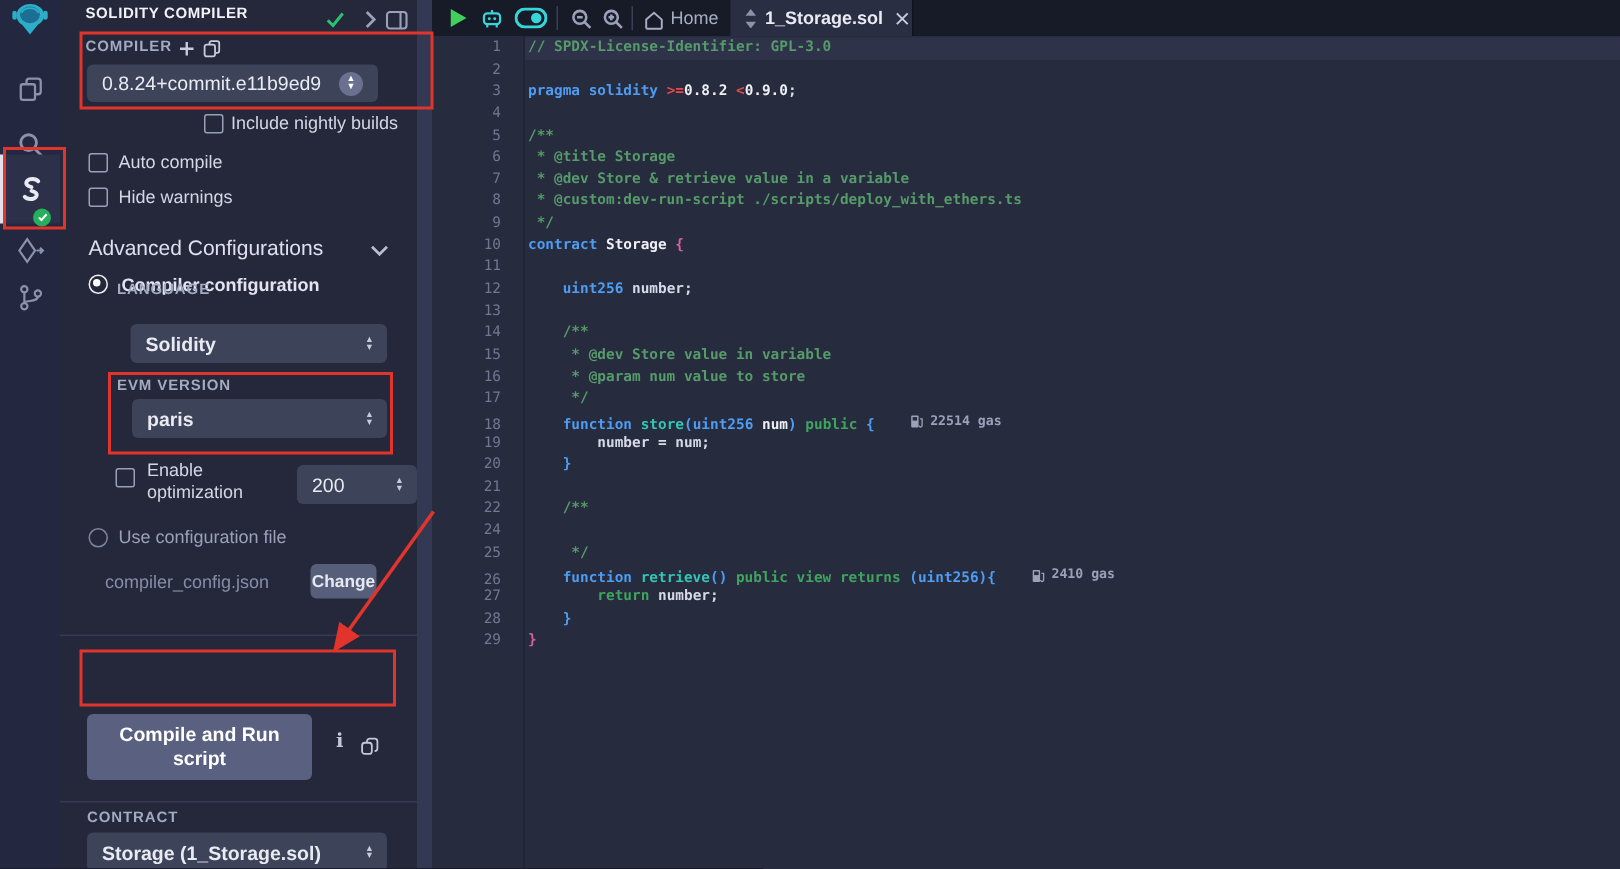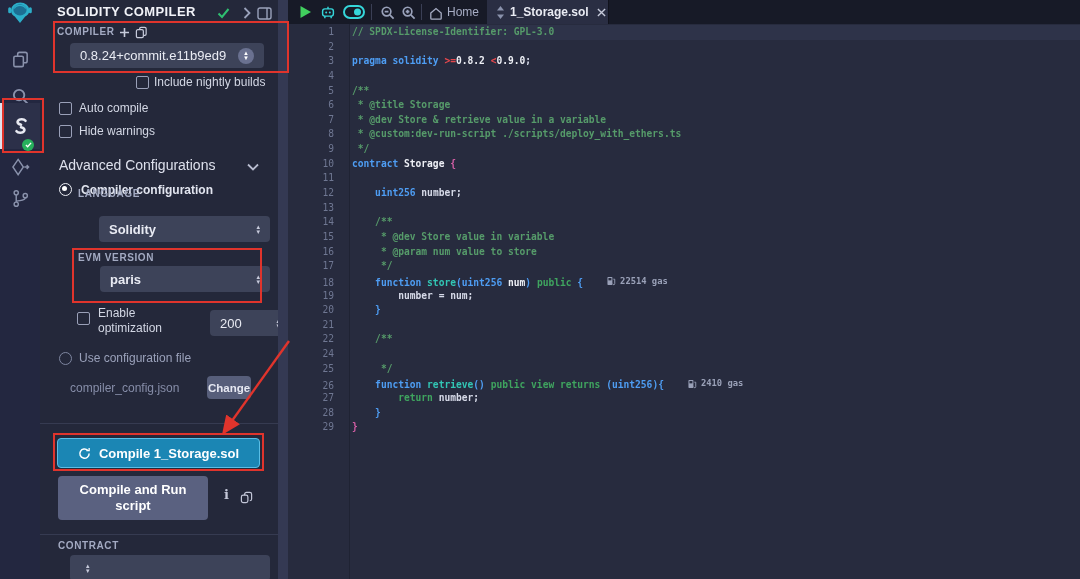--- a/index.html
+++ b/index.html
@@ -7,26 +7,26 @@
           font-family:"Liberation Sans",sans-serif;background:#272b3e;}
   
   .activitybar{position:absolute;left:0;top:0;width:40px;height:579px;background:#232740;}
   .ab-logo{position:absolute;left:7px;top:1px;width:26px;height:23px;cursor:pointer;}
   .ab-icon{position:absolute;left:9px;width:22px;height:22px;display:flex;align-items:center;justify-content:center;cursor:pointer;}
   .ab-icon.active{left:0;width:40px;background:#2c3049;border-left:2px solid #dfe2ee;box-sizing:border-box;}
   .ab-badge{position:absolute;right:6px;bottom:-2px;width:12px;height:12px;border-radius:50%;background:#27b05c;
             display:flex;align-items:center;justify-content:center;}
   
   .sidepanel{position:absolute;left:40px;top:0;width:238px;height:579px;background:#24283a;overflow:hidden;}
-  .p-title{position:absolute;left:17px;top:4px;font-size:13px;font-weight:bold;color:#f2f3f8;letter-spacing:.4px;}
+  .p-title{position:absolute;left:17px;top:4px;font-size:10px;font-weight:bold;color:#f2f3f8;letter-spacing:.4px;}
   .hico{position:absolute;top:5px;width:16px;height:16px;display:flex;align-items:center;justify-content:center;cursor:pointer;}
   .sec-label{position:absolute;font-size:10px;font-weight:bold;color:#a3aac2;letter-spacing:.6px;}
   .mini-ico{position:absolute;width:14px;height:14px;display:flex;align-items:center;justify-content:center;cursor:pointer;}
   .select{position:absolute;background:#3d4359;border-radius:4px;color:#e9ebf3;font-size:13px;
-          display:flex;align-items:center;padding:0 10px;box-sizing:border-box;cursor:pointer;margin-left:12px;}
+          display:flex;align-items:center;padding:0 10px;box-sizing:border-box;cursor:pointer;}
   .select .val{flex:1;white-space:nowrap;overflow:hidden;}
   .stepper{display:flex;flex-direction:column;line-height:5px;font-size:7px;color:#c7cbdb;margin-left:6px;}
   .circle-stepper{width:16px;height:16px;border-radius:50%;background:#6a7190;display:flex;flex-direction:column;
                   align-items:center;justify-content:center;line-height:5px;font-size:6px;color:#fff;margin-left:6px;flex:none;}
   .checkbox{position:absolute;width:13px;height:13px;border:1.5px solid #9aa0b8;border-radius:2px;box-sizing:border-box;cursor:pointer;background:transparent;}
   .radio{position:absolute;width:13px;height:13px;border:1.5px solid #7e86a0;border-radius:50%;box-sizing:border-box;cursor:pointer;}
   .radio.checked{border-color:#eef0f6;}
   .radio.checked::after{content:"";position:absolute;left:2.4px;top:2.4px;width:5px;height:5px;border-radius:50%;background:#fff;}
   .cb-label{position:absolute;font-size:12px;color:#d3d7e4;}
   .adv-title{position:absolute;left:19px;top:157px;font-size:14px;color:#dde0ec;}
@@ -206,40 +206,34 @@
         </span>
     </div>
 
     <div class="radio" style="left:19px;top:352px"></div>
     <div class="cb-label" style="left:39px;top:351px;font-weight:normal;color:#9aa1ba">Use configuration file</div>
     <div class="cfg-file">compiler_config.json</div>
     <div class="btn-change">Change</div>
 
     <div class="divider" style="top:423px"></div>
 
-    <div class="btn-compile">
-      <svg width="13" height="13" viewBox="0 0 14 14" fill="none" stroke="#fff" stroke-width="1.6">
-        <path d="M12 7a5 5 0 1 1-1.5-3.5"></path>
-          <path d="M12 1v3h-3" stroke-width="1.4"></path>
-      </svg>
-      <span>Compile 1_Storage.sol</span>
-    </div>
 
     <div class="btn-run">Compile and Run script</div>
     <div class="info-i">i</div>
     <div class="mini-ico" style="left:199px;top:490px">
       <svg width="13" height="13" viewBox="0 0 14 14" fill="none" stroke="#c3c7d8" stroke-width="1.3">
         <rect x="1.5" y="4.5" width="7" height="8" rx="2"></rect>
           <path d="M5 4.5v-1a2 2 0 0 1 2-2h3.5a2 2 0 0 1 2 2v5a2 2 0 0 1-2 2"></path>
       </svg>
     </div>
 
     <div class="divider" style="top:534px"></div>
     <div class="sec-label" style="left:18px;top:540px">CONTRACT</div>
     <div class="select" style="left:18px;top:555px;width:200px;height:26px">
+      <span class="val" style="font-weight:bold">Storage (1_Storage.sol)</span>
       <span class="stepper">
           <span>▴</span>
           <span>▾</span>
         </span>
     </div>
   </div>
 
   <div class="resizer"></div>
 
   <div class="topbar">

